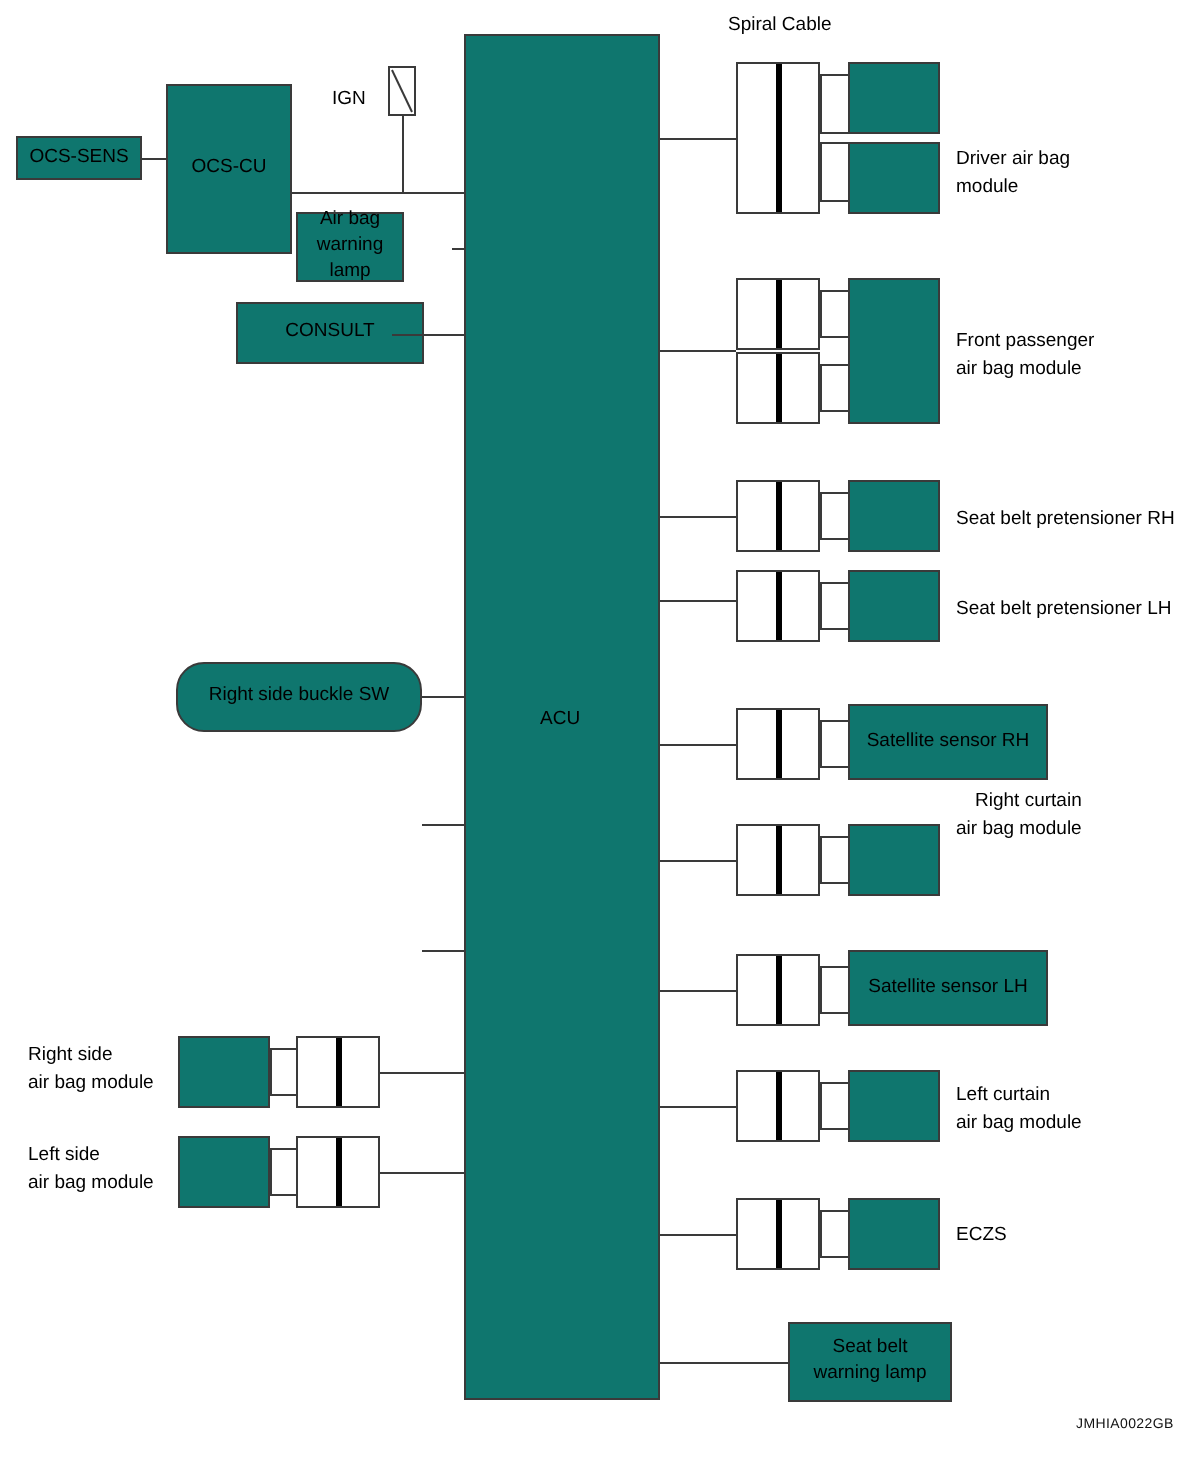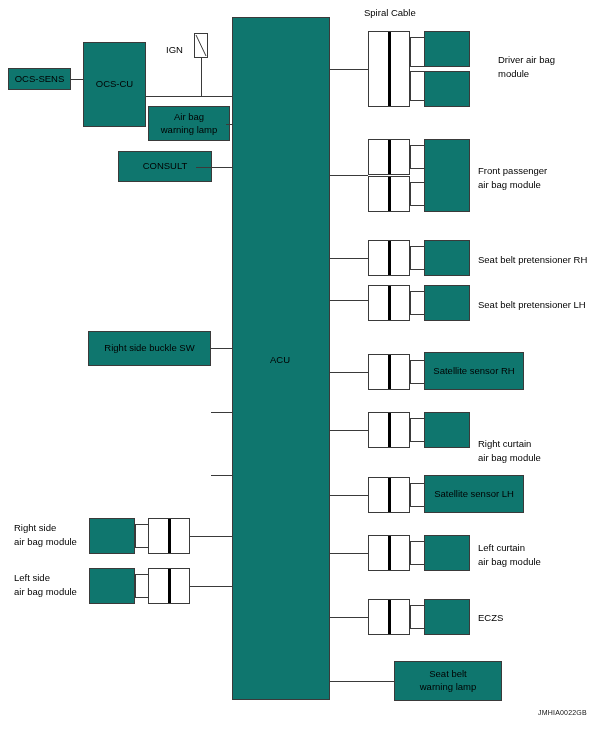--- a/index.html
+++ b/index.html
@@ -116,28 +116,28 @@
   <div class="wire-h" style="left:146px; top:96px; width:86px;"></div>
 
   <div class="label" style="left:166px; top:43px;">IGN</div>
   <div class="ign-sym" style="left:194px; top:33px; width:14px; height:25px;">
     <svg width="12" height="23" viewBox="0 0 12 23">
       <line x1="1" y1="1" x2="11" y2="22" stroke="#3a3a3a" stroke-width="1"></line>
     </svg>
   </div>
   <div class="wire-v" style="left:201px; top:58px; height:38px;"></div>
 
-  <div class="box" style="left:148px; top:106px; width:82px; height:35px;">Air bag
+  <div class="box" style="left:148px; top:106px; width:54px; height:35px;">Air bag
 warning lamp</div>
   <div class="wire-h" style="left:226px; top:124px; width:6px;"></div>
 
   <div class="box" style="left:118px; top:151px; width:94px; height:31px;">CONSULT</div>
   <div class="wire-h" style="left:196px; top:167px; width:36px;"></div>
 
-  <div class="box" style="left:88px; top:331px; width:123px; height:35px;">Right side buckle SW</div>
+  <div class="box" style="left:88px; top:331px; width:123px; height:35px;border-radius:14px;">Right side buckle SW</div>
   <div class="wire-h" style="left:211px; top:348px; width:21px;"></div>
 
   <div class="wire-h" style="left:211px; top:412px; width:21px;"></div>
 
   <div class="wire-h" style="left:211px; top:475px; width:21px;"></div>
 
   <div class="label" style="left:14px; top:521px;">Right side
 air bag module</div>
   <div class="box" style="left:89px; top:518px; width:46px; height:36px;"></div>
   <div class="conn" style="left:135px; top:524px; width:13px; height:24px;"></div>
@@ -160,21 +160,21 @@
   <div class="wire-h" style="left:330px; top:69px; width:38px;"></div>
   <div class="squib" style="left:368px; top:31px; width:42px; height:76px;">
     <div class="squib-bar" style="left:19px;"></div>
   </div>
   <div class="conn" style="left:410px; top:37px; width:14px; height:30px;"></div>
   <div class="conn-v" style="left:410px; top:37px; height:30px;"></div>
   <div class="conn" style="left:410px; top:71px; width:14px; height:30px;"></div>
   <div class="conn-v" style="left:410px; top:71px; height:30px;"></div>
   <div class="box" style="left:424px; top:31px; width:46px; height:36px;"></div>
   <div class="box" style="left:424px; top:71px; width:46px; height:36px;"></div>
-  <div class="label" style="left:478px; top:53px;margin-left:20px;">Driver air bag
+  <div class="label" style="left:478px; top:73px;">Driver air bag
 module</div>
 
   <div class="wire-h" style="left:330px; top:175px; width:38px;"></div>
   <div class="squib" style="left:368px; top:139px; width:42px; height:36px;">
     <div class="squib-bar" style="left:19px;"></div>
   </div>
   <div class="squib" style="left:368px; top:176px; width:42px; height:36px;">
     <div class="squib-bar" style="left:19px;"></div>
   </div>
   <div class="conn" style="left:410px; top:145px; width:14px; height:24px;"></div>
@@ -211,21 +211,21 @@
   <div class="conn-v" style="left:410px; top:360px; height:24px;"></div>
   <div class="box" style="left:424px; top:352px; width:100px; height:38px;">Satellite sensor RH</div>
 
   <div class="wire-h" style="left:330px; top:430px; width:38px;"></div>
   <div class="squib" style="left:368px; top:412px; width:42px; height:36px;">
     <div class="squib-bar" style="left:19px;"></div>
   </div>
   <div class="conn" style="left:410px; top:418px; width:14px; height:24px;"></div>
   <div class="conn-v" style="left:410px; top:418px; height:24px;"></div>
   <div class="box" style="left:424px; top:412px; width:46px; height:36px;"></div>
-  <div class="label" style="left:478px; top:437px;">Right curtain
+  <div class="label" style="left:478px; top:394px;text-align:right;">Right curtain
 air bag module</div>
 
   <div class="wire-h" style="left:330px; top:495px; width:38px;"></div>
   <div class="squib" style="left:368px; top:477px; width:42px; height:36px;">
     <div class="squib-bar" style="left:19px;"></div>
   </div>
   <div class="conn" style="left:410px; top:483px; width:14px; height:24px;"></div>
   <div class="conn-v" style="left:410px; top:483px; height:24px;"></div>
   <div class="box" style="left:424px; top:475px; width:100px; height:38px;">Satellite sensor LH</div>
 
@@ -242,18 +242,18 @@
   <div class="wire-h" style="left:330px; top:617px; width:38px;"></div>
   <div class="squib" style="left:368px; top:599px; width:42px; height:36px;">
     <div class="squib-bar" style="left:19px;"></div>
   </div>
   <div class="conn" style="left:410px; top:605px; width:14px; height:24px;"></div>
   <div class="conn-v" style="left:410px; top:605px; height:24px;"></div>
   <div class="box" style="left:424px; top:599px; width:46px; height:36px;"></div>
   <div class="label" style="left:478px; top:611px;">ECZS</div>
 
   <div class="wire-h" style="left:330px; top:681px; width:64px;"></div>
-  <div class="box" style="left:394px; top:661px; width:108px; height:40px;">Seat belt
+  <div class="box" style="left:394px; top:661px; width:82px; height:40px;">Seat belt
 warning lamp</div>
 
   <div class="refcode" style="left:538px; top:709px;">JMHIA0022GB</div>
 
 </div>
 
 </body></html>

